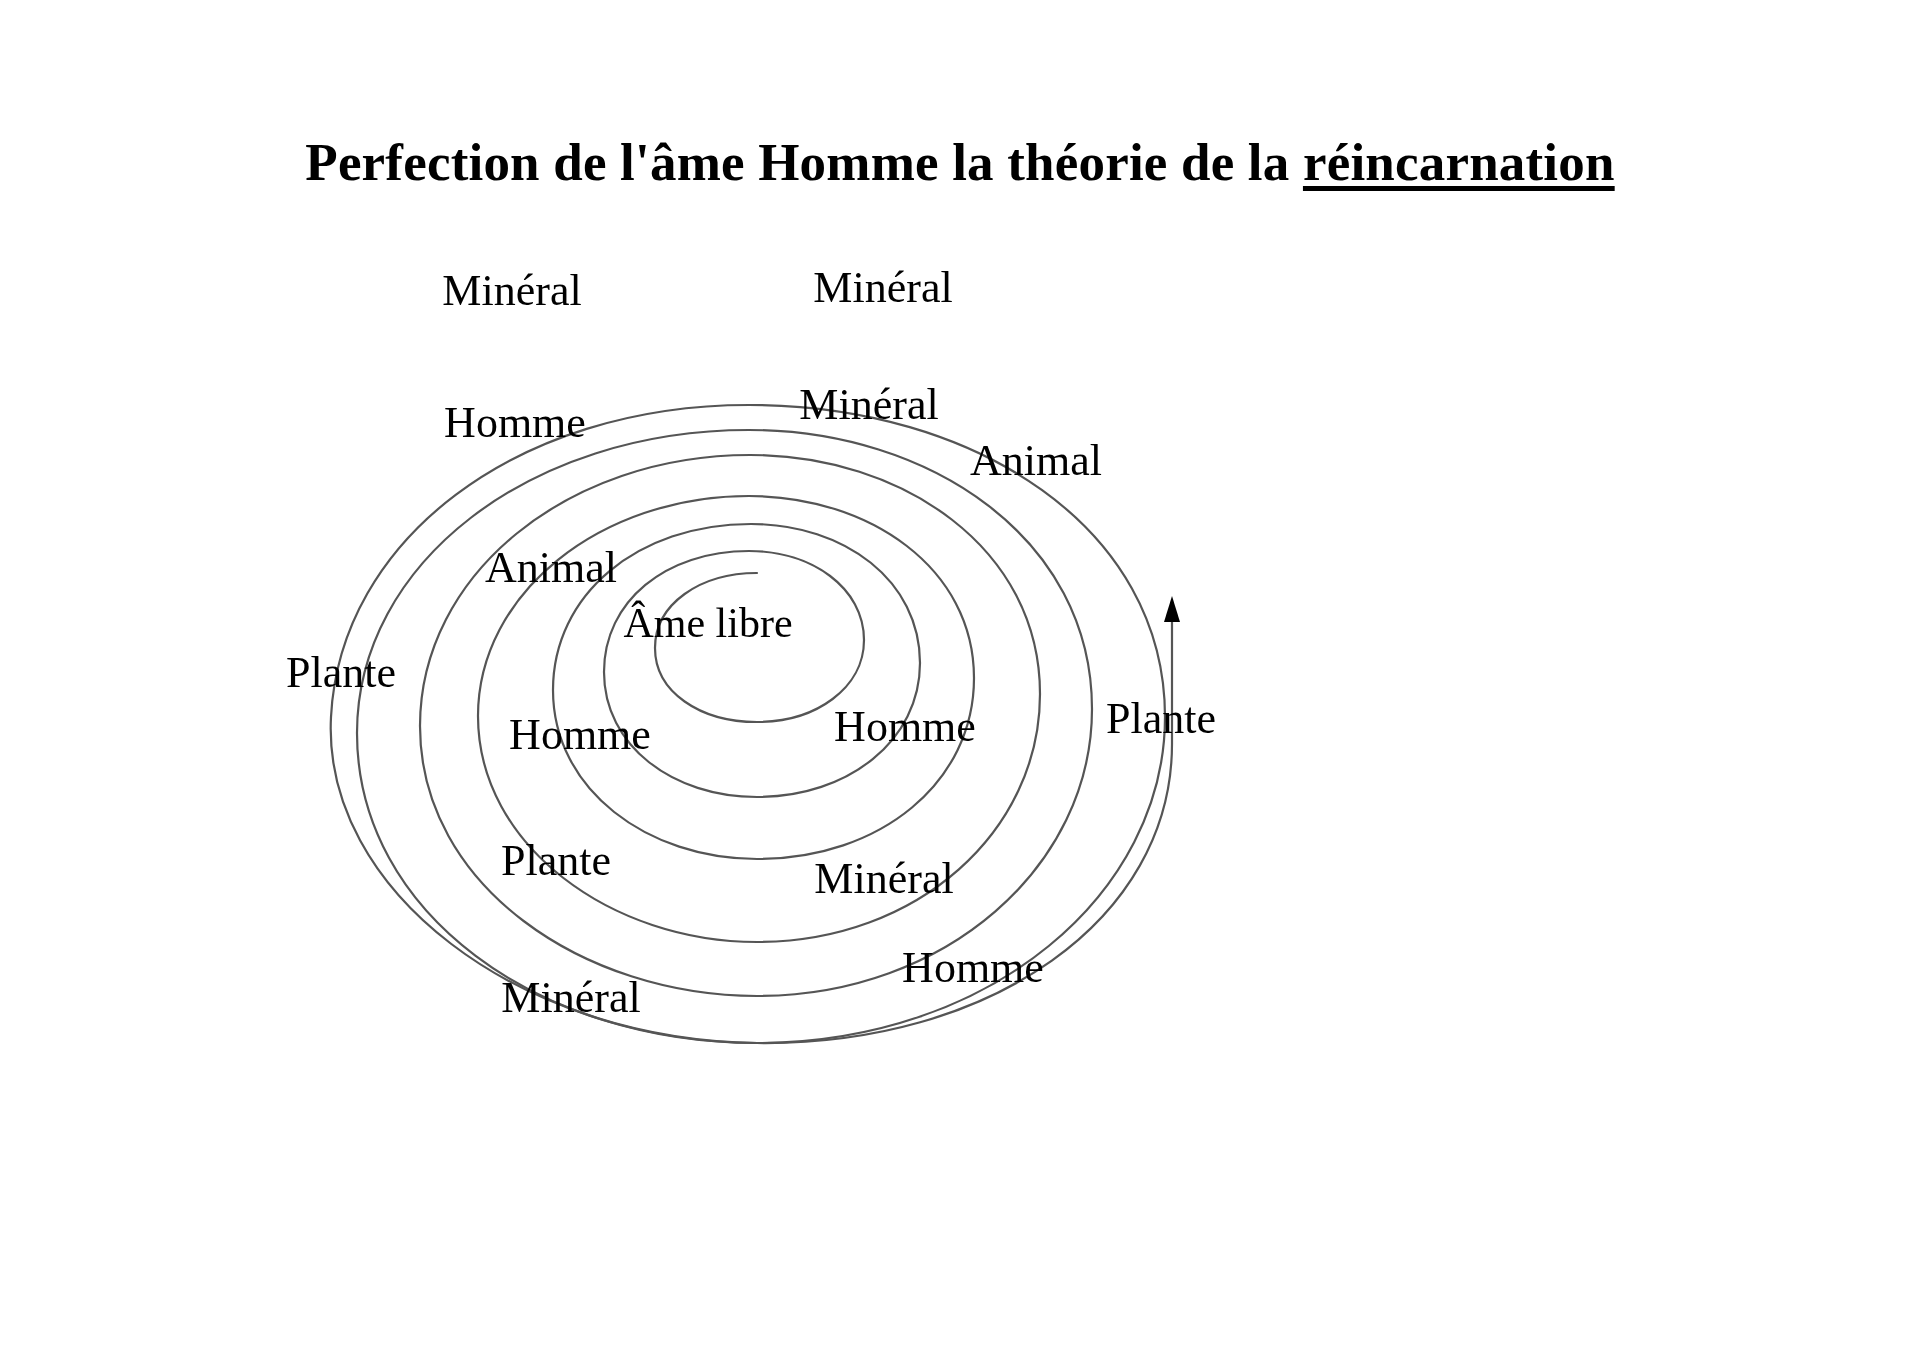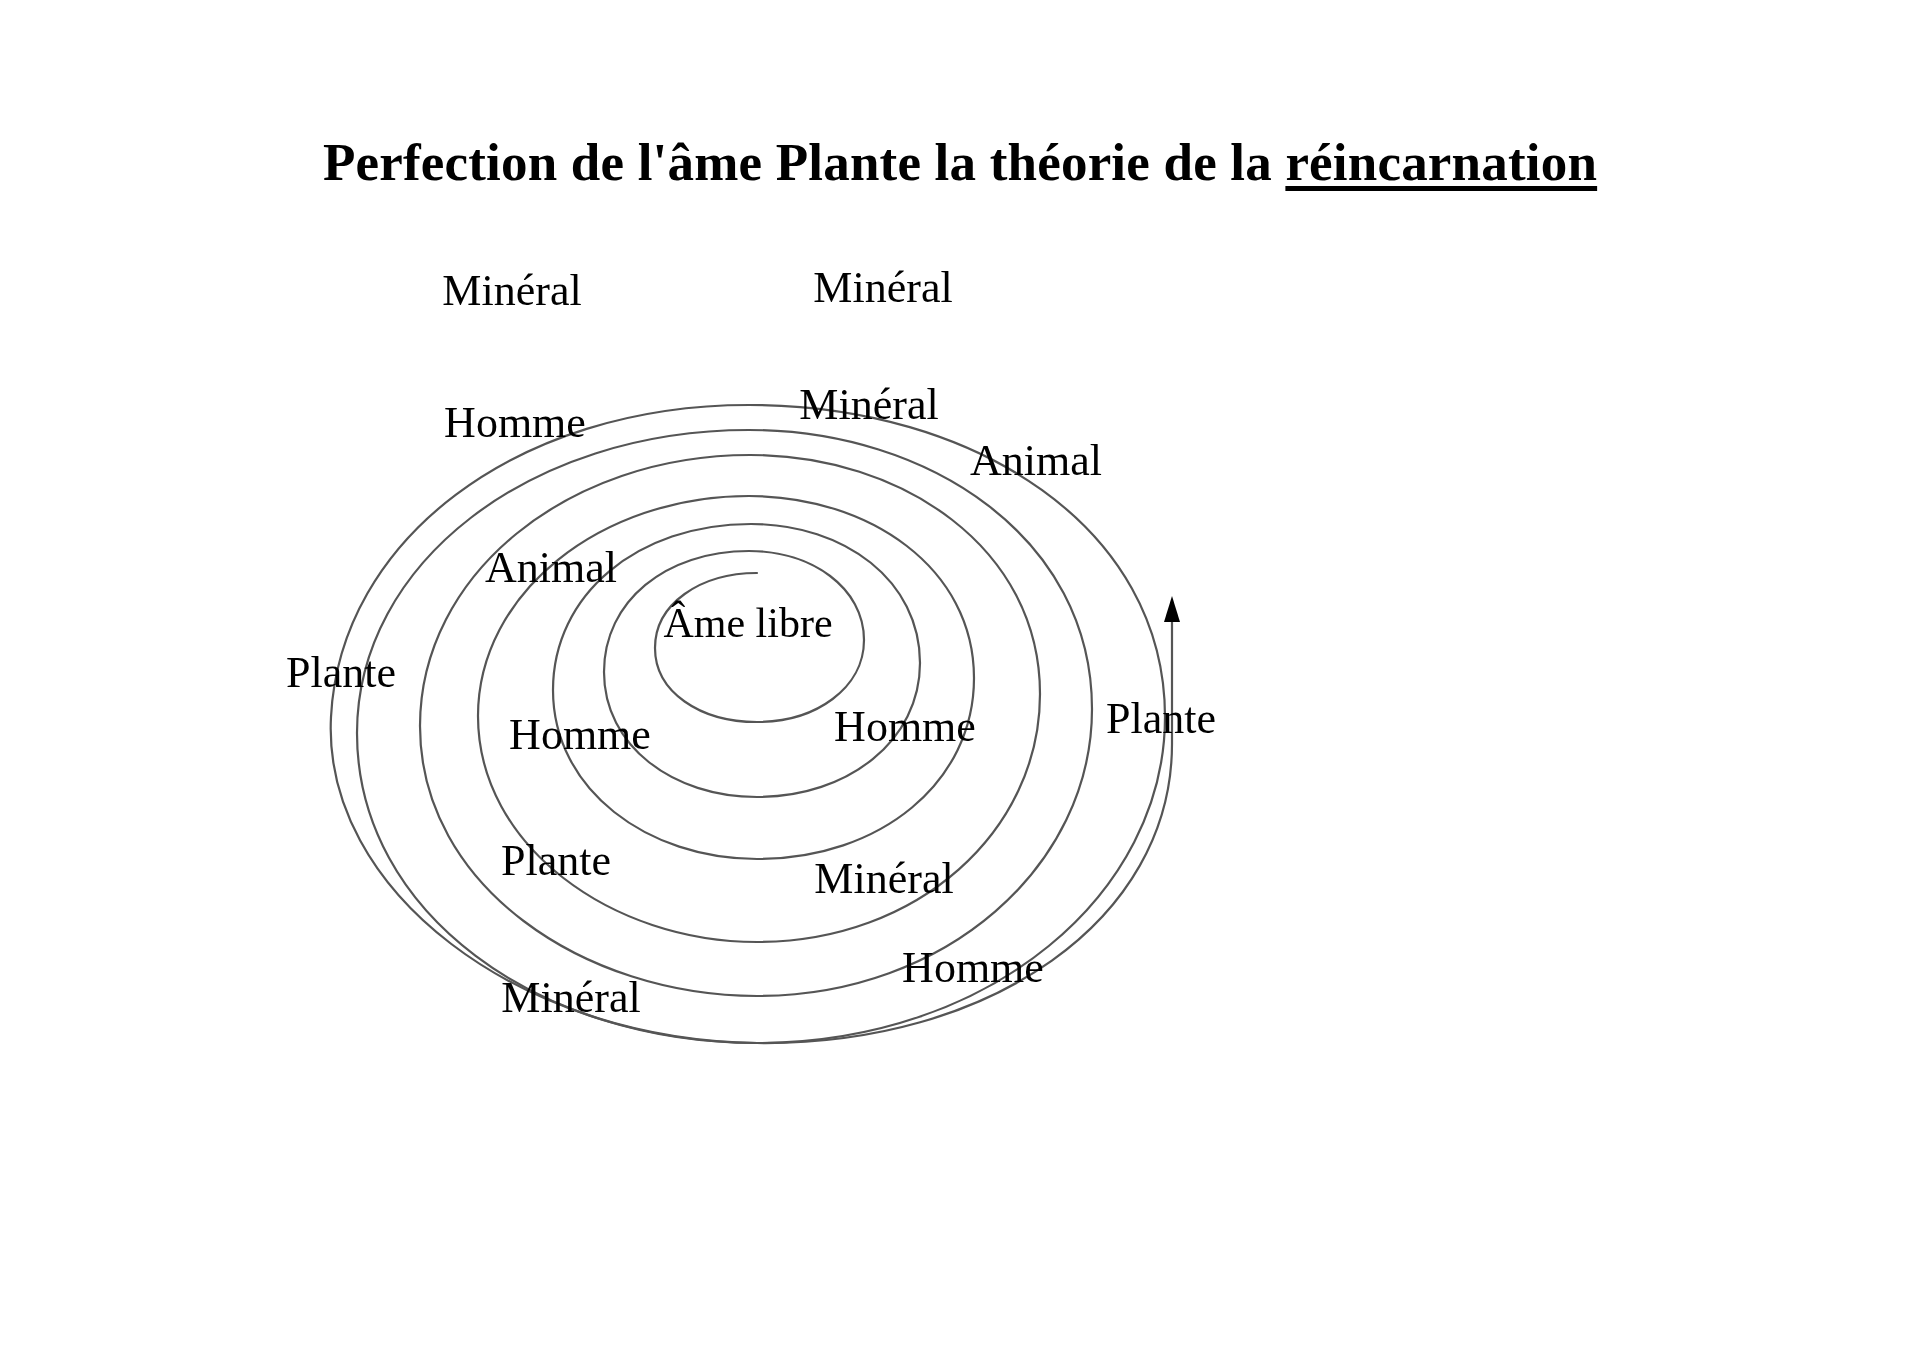--- a/index.html
+++ b/index.html
@@ -56,21 +56,21 @@
     transform: translate(-50%, -50%);
   }
   .spiral-label.center-label {
     font-size: 42px;
   }
 </style>
 </head>
 <body>
 
 <h1 id="diagram-title">
-  <span>Perfection de l'âme Plante la théorie de la </span><span class="underlined">réincarnation</span>
+  <span>Perfection de l'âme Homme la théorie de la </span><span class="underlined">réincarnation</span>
 </h1>
 
 <div id="spiral-stage">
 
   <svg id="spiral-svg" viewBox="0 0 1920 1361" xmlns="http://www.w3.org/2000/svg">
     <g fill="none" stroke="#555555" stroke-width="2.2" stroke-linecap="round">
 
       <path d="
         M 757 573
         C 700 573 655 604 655 648
@@ -118,21 +118,21 @@
       <path d="M 1172 596 L 1180 622 L 1164 622 Z" fill="#000000" stroke="none"></path>
     </g>
   </svg>
 
   <span class="spiral-label" style="left:512px; top:291px;">Minéral</span>
   <span class="spiral-label" style="left:883px; top:288px;">Minéral</span>
   <span class="spiral-label" style="left:515px; top:423px;">Homme</span>
   <span class="spiral-label" style="left:869px; top:405px;">Minéral</span>
   <span class="spiral-label" style="left:1036px; top:461px;">Animal</span>
   <span class="spiral-label" style="left:551px; top:568px;">Animal</span>
-  <span class="spiral-label center-label" style="left:748px; top:623px;text-align:right;">Âme libre</span>
+  <span class="spiral-label center-label" style="left:708px; top:623px;text-align:right;">Âme libre</span>
   <span class="spiral-label" style="left:341px; top:673px;">Plante</span>
   <span class="spiral-label" style="left:580px; top:735px;">Homme</span>
   <span class="spiral-label" style="left:905px; top:727px;">Homme</span>
   <span class="spiral-label" style="left:1161px; top:719px;">Plante</span>
   <span class="spiral-label" style="left:556px; top:861px;">Plante</span>
   <span class="spiral-label" style="left:884px; top:879px;">Minéral</span>
   <span class="spiral-label" style="left:973px; top:968px;">Homme</span>
   <span class="spiral-label" style="left:571px; top:998px;">Minéral</span>
 
 </div>

